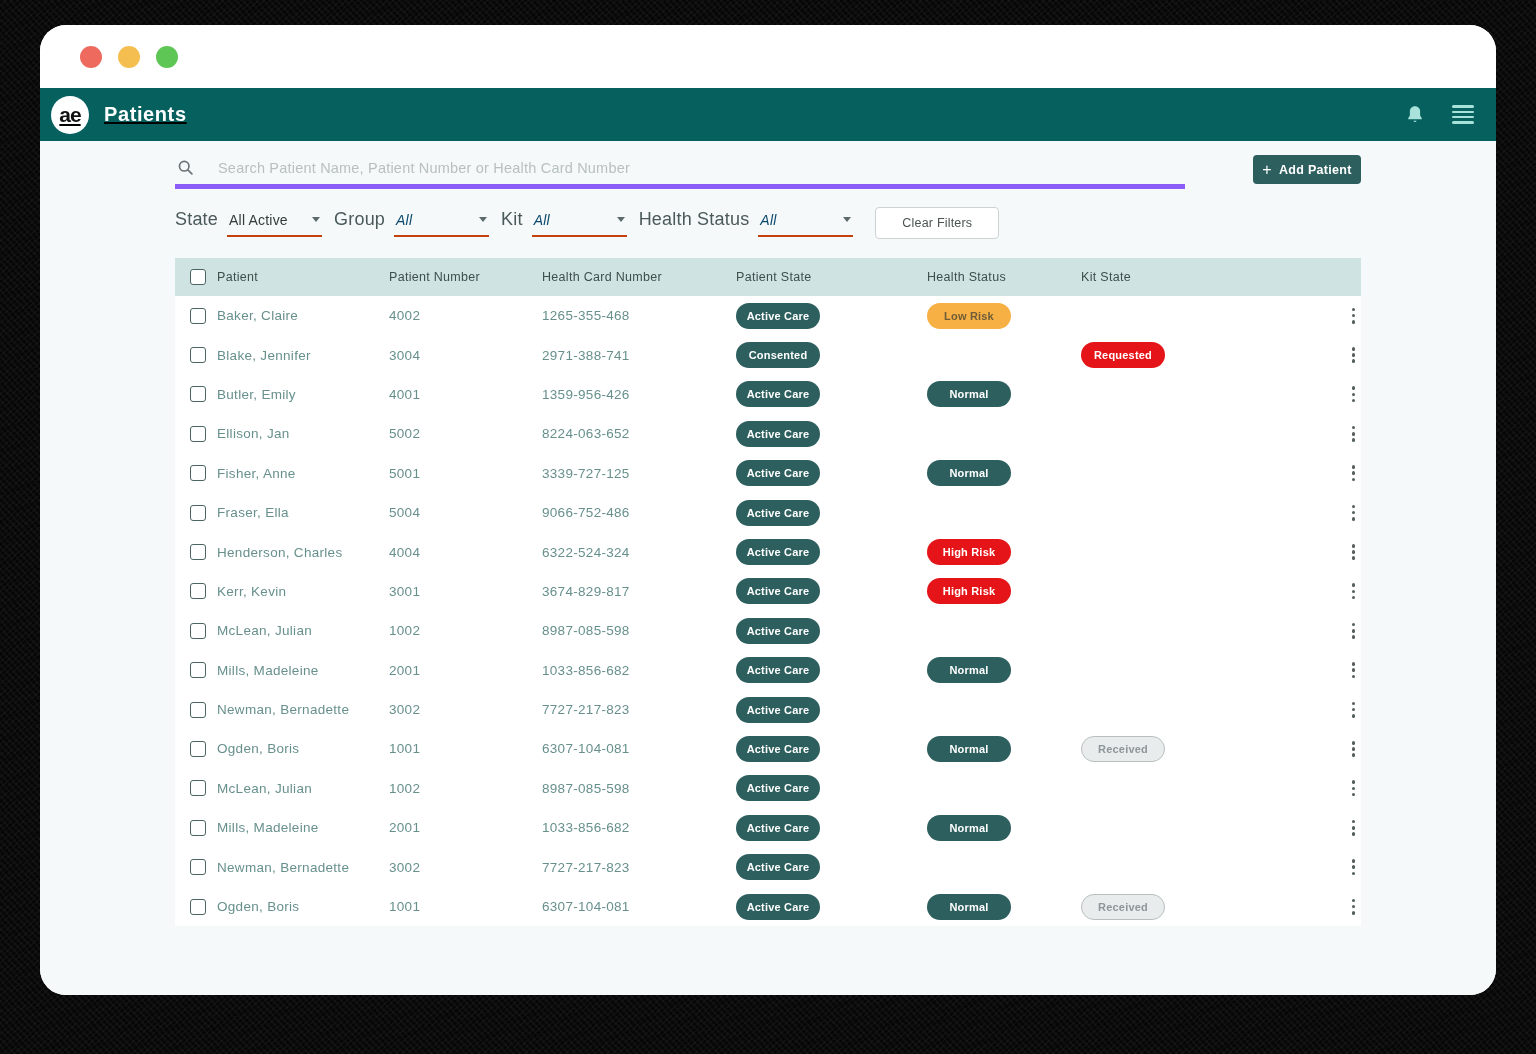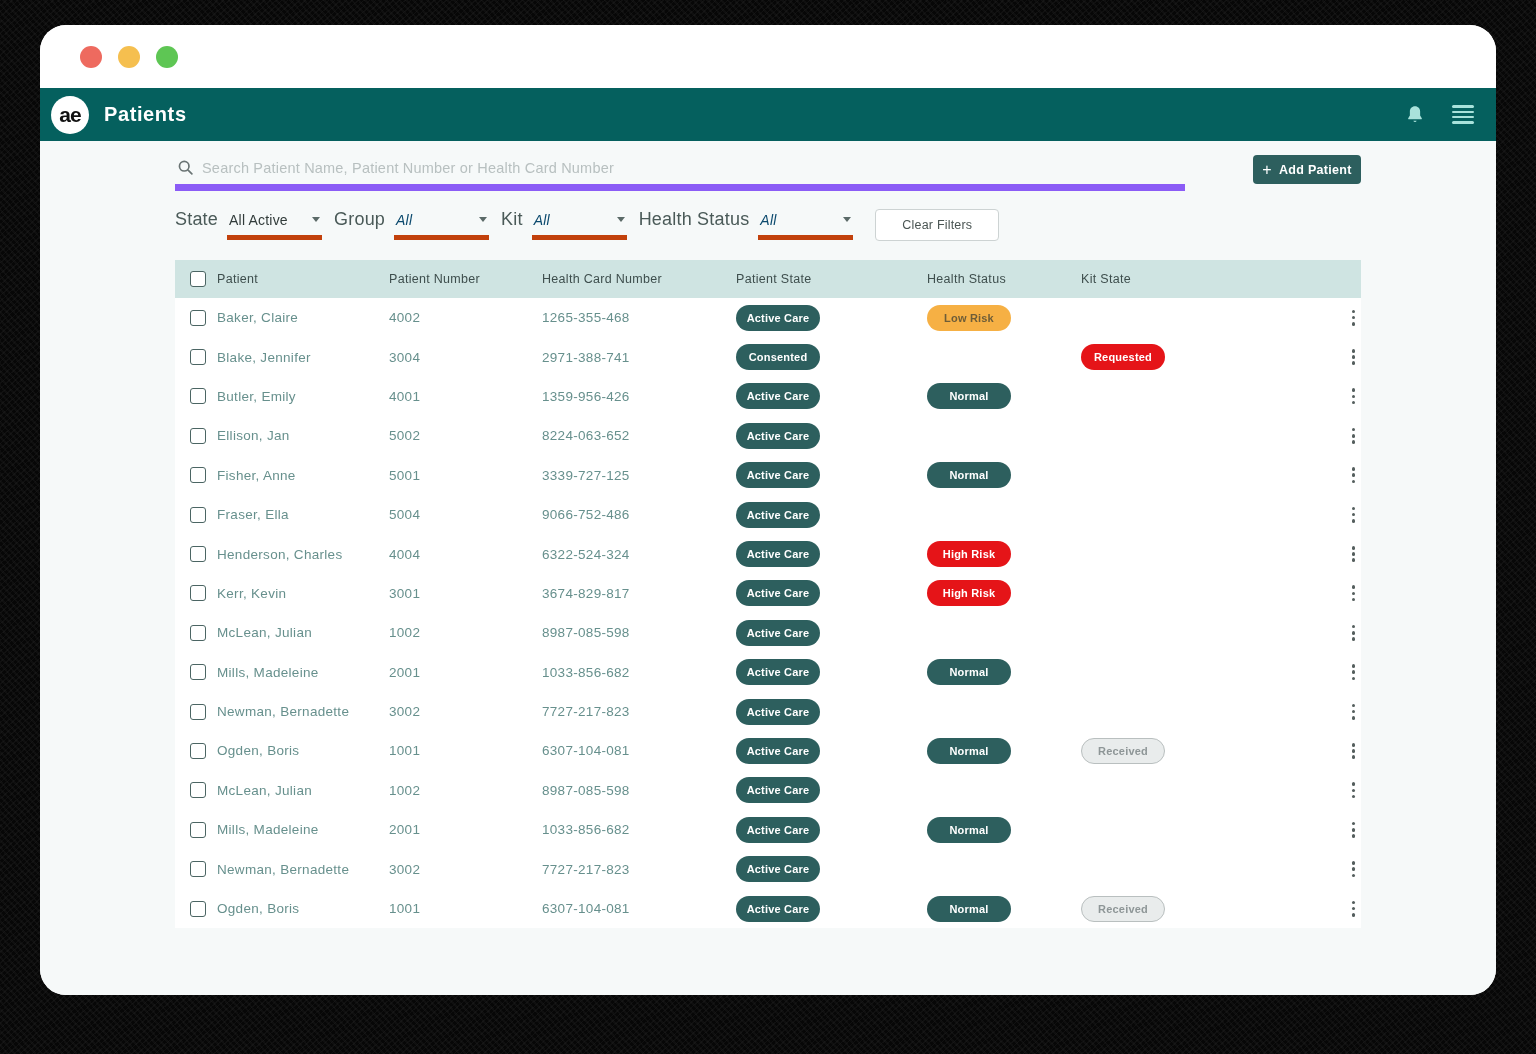--- a/index.html
+++ b/index.html
@@ -17,44 +17,44 @@
   .window {
     position:absolute; left:40px; top:25px; width:1456px; height:970px;
     background:#fff; border-radius:26px; overflow:hidden;
   }
 
   
   .titlebar { height:63px; background:#fff; display:flex; align-items:center; padding-left:40px; gap:16px; }
   .tl-dot { width:22px; height:22px; border-radius:50%; }
 
   
-  .appbar { height:53px; background:#05605e; display:flex; align-items:center; padding:0 20px 0 11px; }
+  .appbar { height:53px; background:#05605e; display:flex; align-items:center; padding:0 20px 0 11px;text-decoration:underline; }
   .logo-circle { width:38px; height:38px; border-radius:50%; background:#fff; display:flex; align-items:center; justify-content:center; }
   .logo-text { font-size:21px; font-weight:700; color:#111; letter-spacing:-1px; }
   .appbar-title { color:#fff; font-size:20px; font-weight:600; letter-spacing:.6px; margin-left:15px; }
   .appbar-right { margin-left:auto; display:flex; align-items:center; gap:22px; }
   .icon-btn { background:none; border:none; cursor:pointer; display:flex; align-items:center; justify-content:center; padding:2px; }
   .burger { display:flex; flex-direction:column; gap:3px; }
   .burger span { display:block; width:22px; height:2.4px; border-radius:2px; background:#a9e2db; }
 
   
   .content { height:854px; background:#f6f9f9; padding:0 135px; position:relative; }
 
   .search-row { display:flex; align-items:flex-start; padding-top:14px; }
-  .search-box { width:1010px; display:flex; align-items:center; gap:8px; border-bottom:7px solid #8b5cf6; padding:4px 2px 8px 2px; }
+  .search-box { width:1010px; display:flex; align-items:center; gap:24px; border-bottom:5px solid #8b5cf6; padding:4px 2px 8px 2px; }
   .search-input { flex:1; border:none; outline:none; background:transparent; font-size:14.5px; color:#3c4746; font-family:inherit; letter-spacing:.2px; }
   .search-input::placeholder { color:#b8c0c0; }
   .add-btn { margin-left:auto; width:108px; height:29px; background:#2d5f5e; color:#fff; border:none; border-radius:4px;
     font-size:12.5px; font-weight:600; letter-spacing:.3px; display:flex; align-items:center; justify-content:center; gap:7px; cursor:pointer; font-family:inherit; }
   .add-plus { font-size:16px; font-weight:400; line-height:1; }
 
   .filter-row { display:flex; align-items:center; margin-top:17px; height:33px; }
   .filter { display:flex; align-items:baseline; margin-right:12px; }
   .filter-label { font-size:18px; color:#4a5a58; letter-spacing:.2px; margin-right:9px; }
-  .filter-select { position:relative; width:95px; border-bottom:5px solid #c2410c; padding:2px 16px 6px 2px; cursor:pointer; }
+  .filter-select { position:relative; width:95px; border-bottom:2px solid #c2410c; padding:2px 16px 6px 2px; cursor:pointer; }
   .filter-value { font-size:14px; color:#323c3b; letter-spacing:.2px; white-space:nowrap; }
   .filter-select.is-default .filter-value { font-style:italic; color:#0c4a6e; }
   .caret { position:absolute; right:2px; top:8px; width:0; height:0; border-left:4.5px solid transparent; border-right:4.5px solid transparent; border-top:5.5px solid #5b6a68; }
   .clear-btn { margin-left:10px; background:#fff; border:1px solid #cdd3d3; border-radius:4px; padding:8px 26px;
     font-size:12.5px; color:#4a5553; letter-spacing:.2px; cursor:pointer; font-family:inherit; }
 
   
   .table { width:1186px; margin-top:19px; background:#5eead4; }
   .tgrid { display:grid; grid-template-columns:42px 172px 153px 194px 191px 154px 265px 15px; align-items:center; }
   .thead { height:38px; background:#cfe4e2; }

